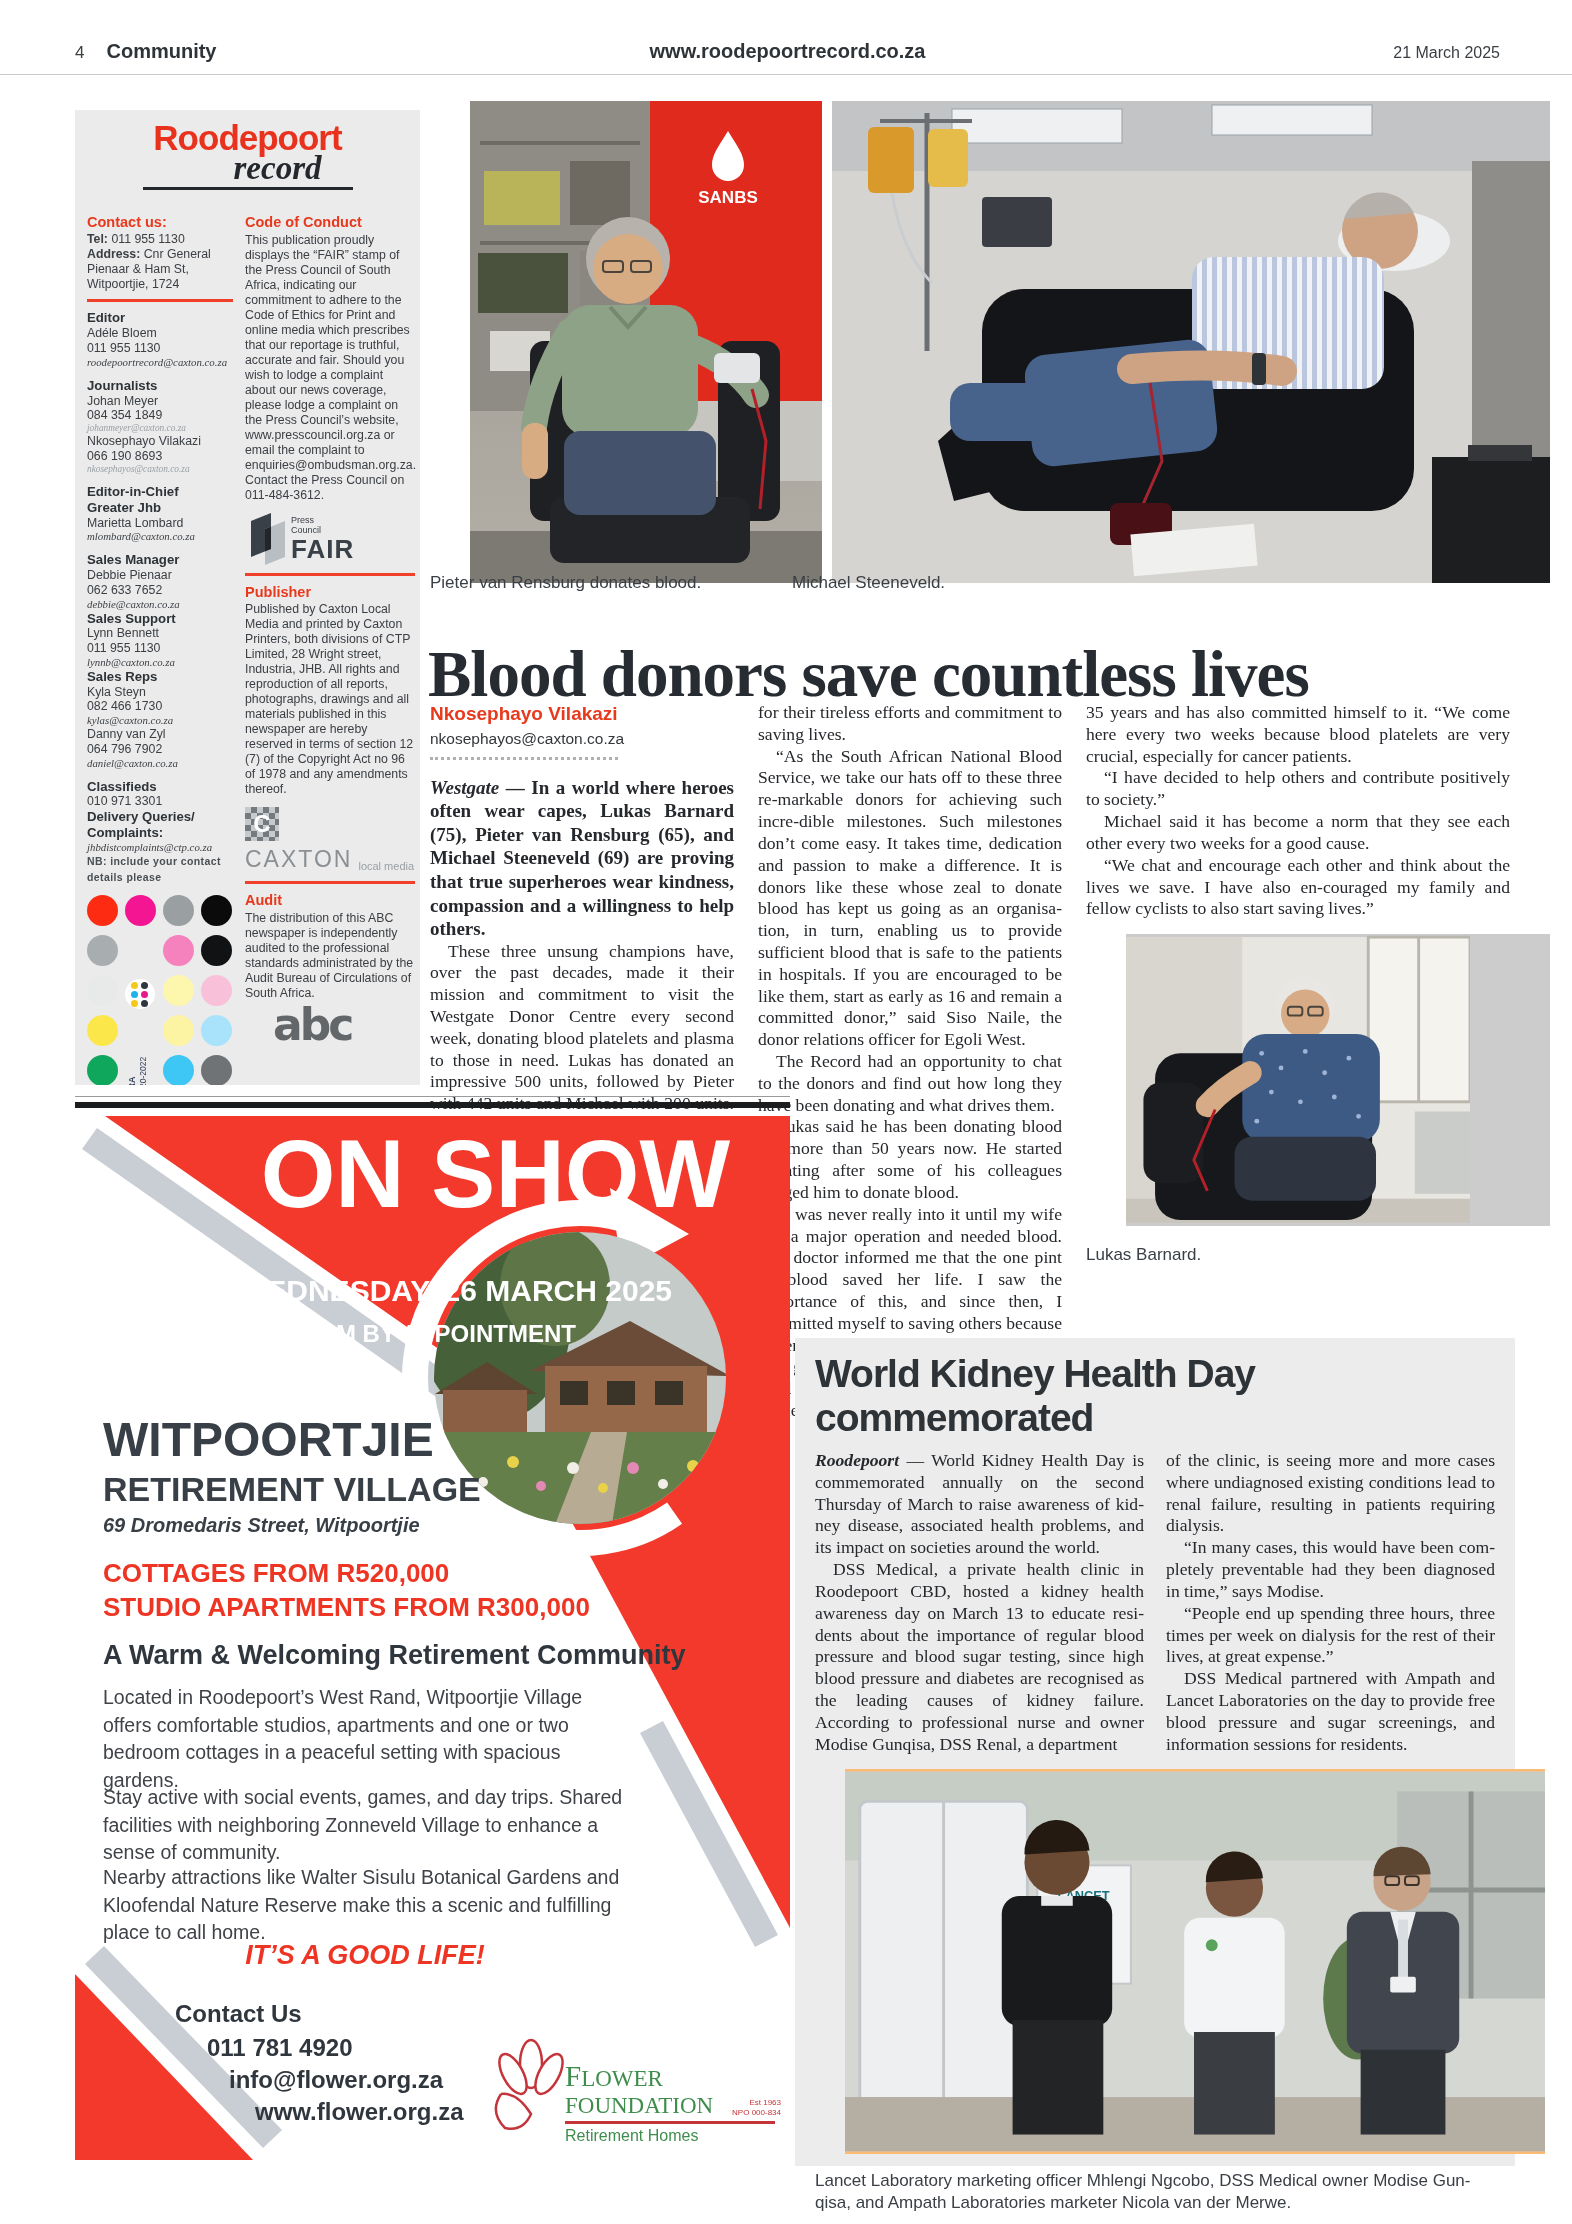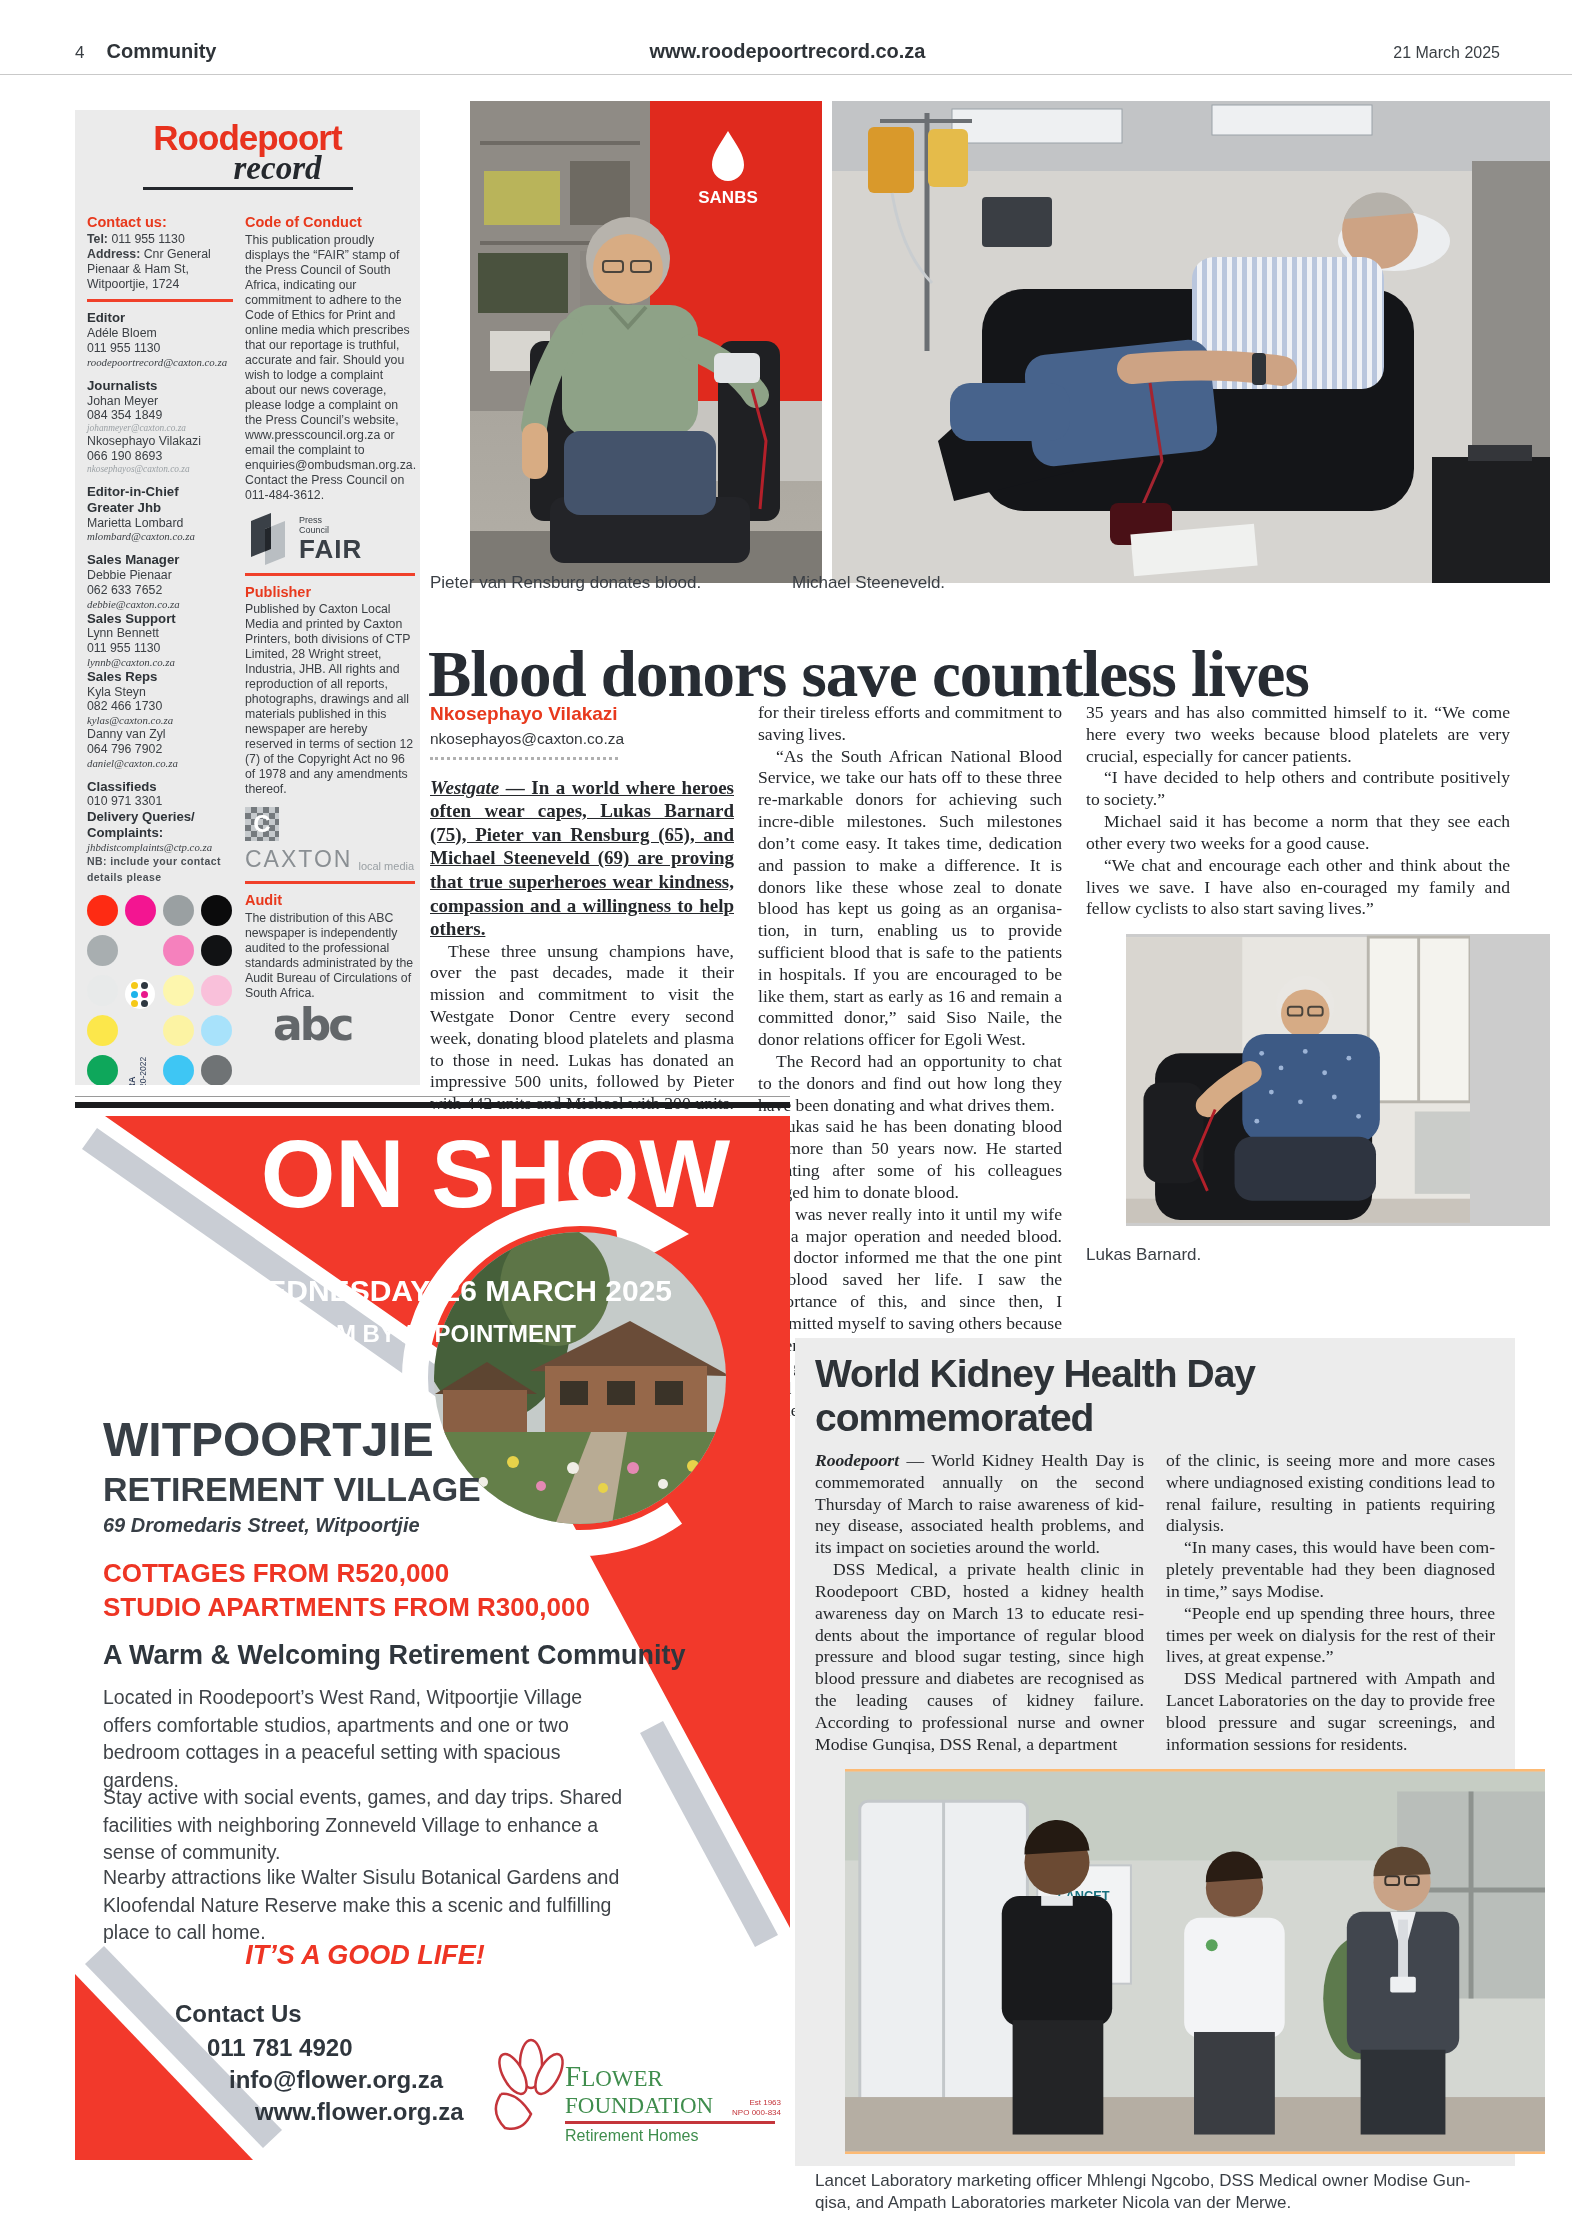--- a/index.html
+++ b/index.html
@@ -30,21 +30,21 @@
   .email-tiny{font-style:italic;font-size:9.3px;color:#9aa0a4;font-family:"Liberation Serif",serif;}
   .nb-note{font-size:10.5px;font-weight:bold;color:#4a4f54;letter-spacing:.4px;line-height:1.5;}
   .red-rule{border-top:3px solid #f0402a;margin:8px 0;}
   .dots-grid{position:relative;margin-top:10px;display:grid;grid-template-columns:repeat(4,31px);gap:9px 7px;width:146px;}
   .cdot{width:31px;height:31px;border-radius:50%;display:inline-block;}
   .wanifra{position:absolute;left:40px;top:116px;width:30px;height:120px;}
   .wanifra .v1,.wanifra .v2{writing-mode:vertical-rl;transform:rotate(180deg);font-size:9px;font-weight:bold;color:#33415c;display:inline-block;height:110px;}
   .wanifra .v2{font-weight:normal;font-size:8.5px;}
   .mini-circle{position:absolute;left:38px;top:84px;width:30px;height:30px;background:#fff;border-radius:50%;display:grid;grid-template-columns:8px 8px;gap:2px;place-content:center;}
   .mdot{width:7px;height:7px;border-radius:50%;display:inline-block;}
-  .fair-logo{display:flex;align-items:center;gap:8px;margin:10px 0 2px;}
+  .fair-logo{display:flex;align-items:center;margin:10px 0 2px;}
   .fair-text .sm{font-size:9px;color:#3a4047;line-height:1.1;}
   .fair-text .big{font-size:26px;font-weight:bold;color:#3a4047;letter-spacing:1px;line-height:1;}
   .cax{margin:10px 0 2px;}
   .cax-row{display:flex;align-items:flex-end;gap:6px;}
   .cax-badge{width:34px;height:34px;background:repeating-conic-gradient(#757a7e 0 25%,#c6cacd 0 50%) 0 0/ 12px 12px;position:relative;margin-bottom:4px;}
   .cax-badge span{position:absolute;inset:0;color:#fff;font-weight:bold;font-size:24px;line-height:34px;text-align:center;}
   .cax-word{font-size:23px;color:#8a8f93;letter-spacing:2px;}
   .cax-suffix{font-size:11px;color:#9aa0a4;}
   .abc-word{font-weight:900;font-size:44px;color:#63676a;letter-spacing:-3px;line-height:1;margin:2px 0 0 28px;font-family:"DejaVu Sans",sans-serif;}
 
@@ -57,21 +57,21 @@
   .cap1{left:430px;top:573px;}
   .cap2{left:792px;top:573px;}
 
   
   .headline{position:absolute;left:428px;top:598px;width:1085px;font-family:"Liberation Serif",serif;font-weight:700;font-size:65px;color:#272c33;letter-spacing:-1px;line-height:1;}
   .article{position:absolute;left:430px;top:702px;width:1080px;display:flex;gap:24px;}
   .article .col{flex:1;font-family:"Liberation Serif",serif;font-size:17.6px;line-height:1.24;color:#25282c;text-align:justify;}
   .byline-name{font-family:"Liberation Sans",sans-serif;color:#e8391d;font-weight:bold;font-size:19px;}
   .byline-email{font-family:"Liberation Sans",sans-serif;font-size:15.5px;color:#33373b;margin-top:3px;}
   .byline-rule{border-bottom:3px dotted #b0b0b0;width:62%;margin:9px 0 16px;}
-  .lead{font-weight:bold;font-size:19px;margin:0 0 4px;text-decoration:underline;}
+  .lead{font-weight:bold;font-size:19px;margin:0 0 4px;}
   .lead .loc{font-style:italic;}
   .article p{margin:0;}
   .article p.ind{text-indent:18px;}
   .lukas-fig{margin-top:14px;width:100%;height:292px;overflow:hidden;background:#ccc;}
   .cap3{font-family:"Liberation Sans",sans-serif;font-size:17px;color:#3a3f45;margin-top:8px;text-align:left;}
 
   
   .ad-topline{position:absolute;left:75px;top:1096px;width:715px;height:1px;background:#9a9a9a;}
   .ad-topline2{position:absolute;left:75px;top:1102px;width:715px;height:6px;background:#1b1c1e;}
   .ad{position:absolute;left:75px;top:1116px;width:715px;height:1044px;background:#fff;overflow:hidden;}

